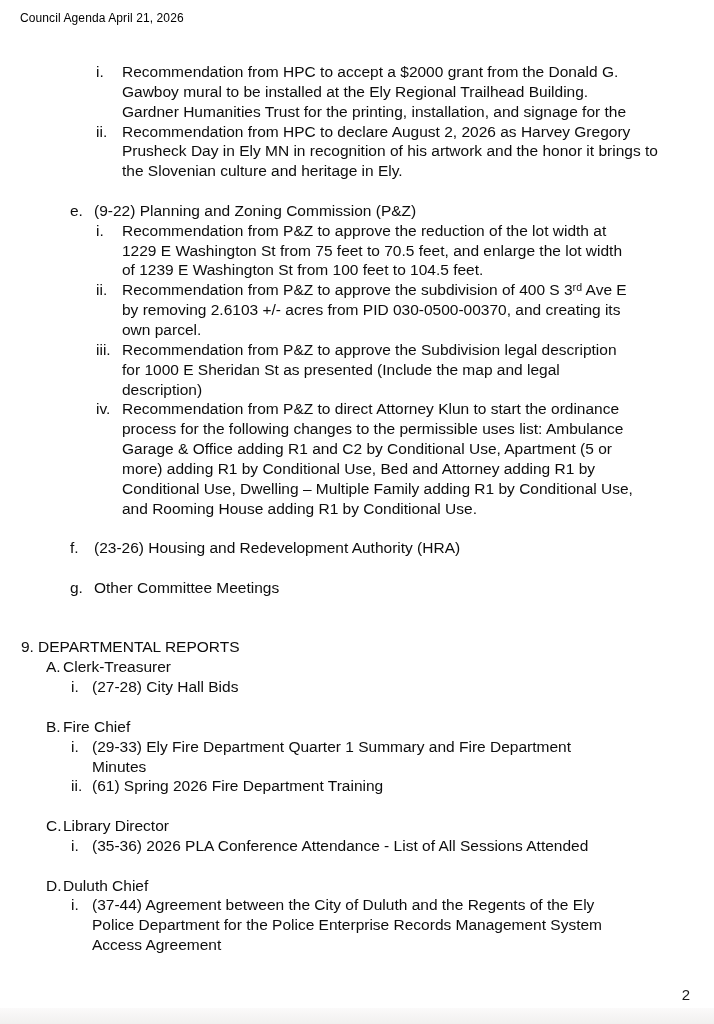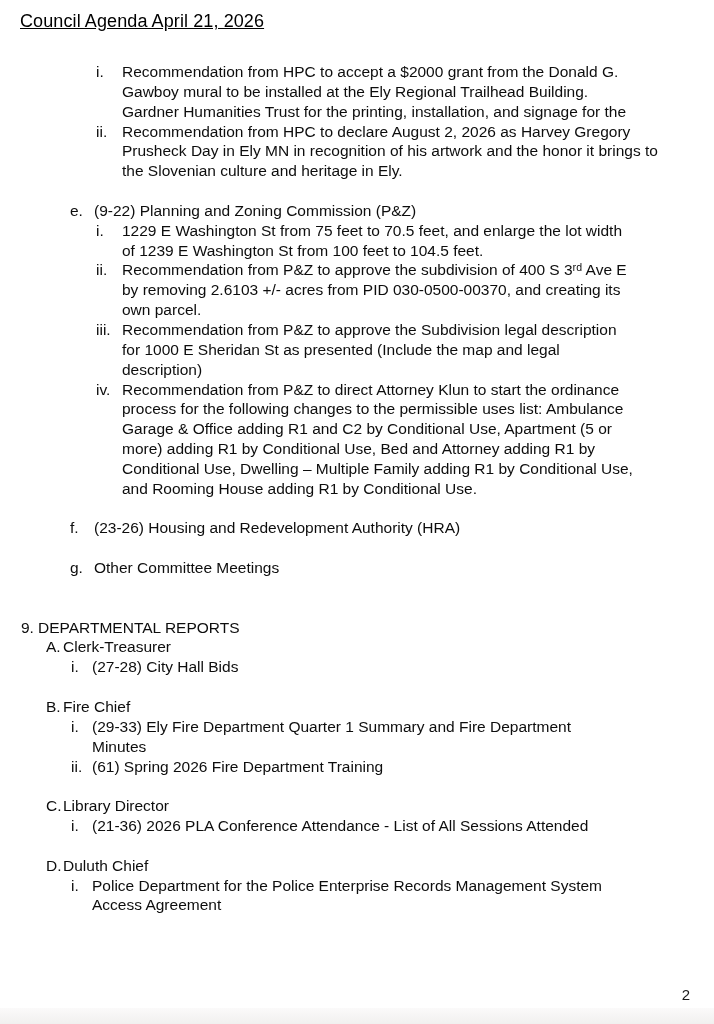--- a/index.html
+++ b/index.html
@@ -7,24 +7,23 @@
     width: 714px; height: 1024px;
     background: #ffffff;
     position: relative;
     overflow: hidden;
     font-family: "Liberation Sans", "DejaVu Sans", sans-serif;
     color: #0d0d0d;
   }
   .page-header {
     position: absolute;
     left: 20px; top: 11px;
-    font-size: 18px;
+    font-size: 12px;
     letter-spacing: 0.1px;
     color: #000000;
-    text-decoration: underline;
   }
   .doc-body {
     position: absolute;
     left: 0; top: 62px;
     width: 714px;
     font-size: 15.5px;
     line-height: 19.85px;
     color: #0d0d0d;
   }
   .item { display: flex; }
@@ -74,20 +73,21 @@
     <div style="height: 19.85px;"></div>
     <div class="item lv-l2">
       <div class="marker">e.</div>
       <div class="lines">
         <div class="line">(9-22) Planning and Zoning Commission (P&amp;Z)</div>
       </div>
     </div>
     <div class="item lv-r2">
       <div class="marker">i.</div>
       <div class="lines">
+        <div class="line">Recommendation from P&amp;Z to approve the reduction of the lot width at</div>
         <div class="line">1229 E Washington St from 75 feet to 70.5 feet, and enlarge the lot width</div>
         <div class="line">of 1239 E Washington St from 100 feet to 104.5 feet.</div>
       </div>
     </div>
     <div class="item lv-r2">
       <div class="marker">ii.</div>
       <div class="lines">
         <div class="line">Recommendation from P&amp;Z to approve the subdivision of 400 S 3ʳᵈ Ave E</div>
         <div class="line">by removing 2.6103 +/- acres from PID 030-0500-00370, and creating its</div>
         <div class="line">own parcel.</div>
@@ -168,33 +168,34 @@
     <div style="height: 19.85px;"></div>
     <div class="item lv-l1">
       <div class="marker">C.</div>
       <div class="lines">
         <div class="line">Library Director</div>
       </div>
     </div>
     <div class="item lv-r1">
       <div class="marker">i.</div>
       <div class="lines">
-        <div class="line">(21-36) 2026 PLA Conference Attendance - List of All Sessions Attended</div>
+        <div class="line">(35-36) 2026 PLA Conference Attendance - List of All Sessions Attended</div>
       </div>
     </div>
     <div style="height: 19.85px;"></div>
     <div class="item lv-l1">
       <div class="marker">D.</div>
       <div class="lines">
         <div class="line">Duluth Chief</div>
       </div>
     </div>
     <div class="item lv-r1">
       <div class="marker">i.</div>
       <div class="lines">
+        <div class="line">(37-44) Agreement between the City of Duluth and the Regents of the Ely</div>
         <div class="line">Police Department for the Police Enterprise Records Management System</div>
         <div class="line">Access Agreement</div>
       </div>
     </div>
   </div>
 
 <div class="page-number">2</div>
 
 <div class="bottom-strip"></div>
 

